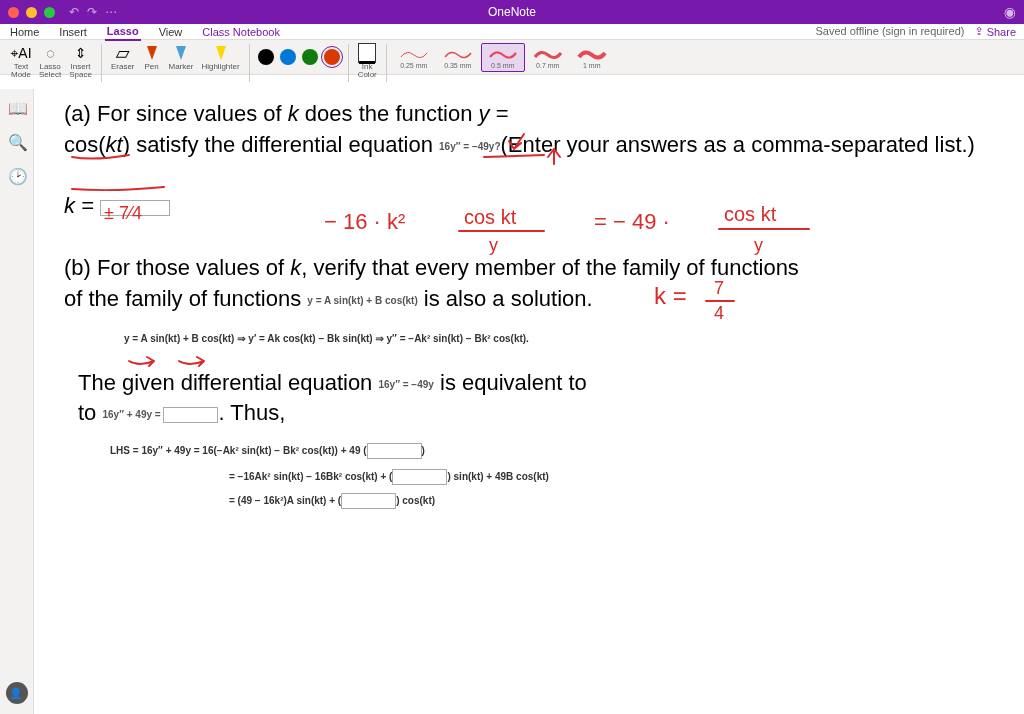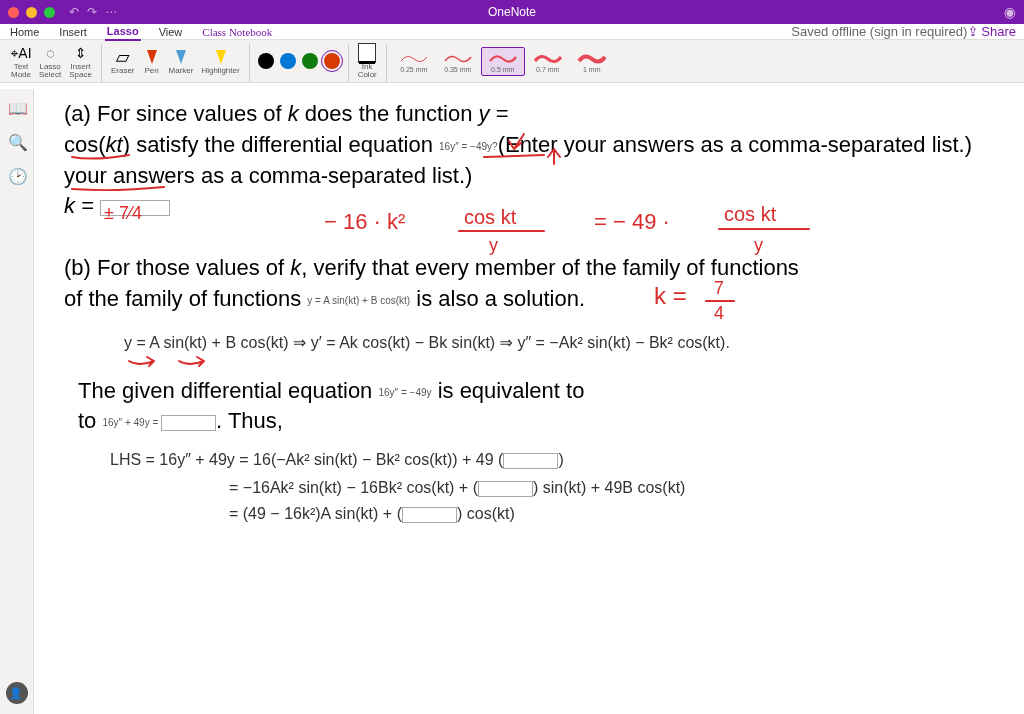--- a/index.html
+++ b/index.html
@@ -11,25 +11,25 @@
 .tl-close { background: #FF5F57; }
 .tl-min { background: #FEBC2E; }
 .tl-max { background: #28C840; }
 .titlebar-btns { margin-left: 14px; display: flex; gap: 8px; align-items: center; color: rgba(255,255,255,0.6); font-size: 12px; }
 .titlebar-title { position: absolute; left: 50%; transform: translateX(-50%); color: #fff; font-size: 12px; font-weight: 500; }
 .titlebar-right { margin-left: auto; color: rgba(255,255,255,0.7); font-size: 14px; }
 
 .menubar { height: 16px; background: #fff; border-bottom: 1px solid #ddd; display: flex; align-items: center; padding: 0 8px; gap: 16px; font-size: 11px; color: #333; }
 .menubar .tab { padding: 2px 2px; cursor: pointer; text-align: center; }
 .menubar .tab.active { color: #7719AA; font-weight: 600; border-bottom: 2px solid #7719AA; }
-.menubar .tab.cn { color: #7719AA; font-family: Liberation Serif, serif; }
-.menubar-right { margin-left: auto; display: flex; align-items: flex-end; font-size: 13px; color: #666; }
+.menubar .tab.cn { color: #7719AA; }
+.menubar-right { margin-left: auto; display: flex; align-items: flex-start; gap: 10px; font-size: 11px; color: #666; }
 .share { color: #7719AA; display: flex; align-items: center; gap: 3px; }
 
-.ribbon { height: 43px; background: #F3F2F1; border-bottom: 1px solid #ddd; display: flex; align-items: flex-start; padding: 2px 4px; gap: 0; }
+.ribbon { height: 35px; background: #F3F2F1; border-bottom: 1px solid #ddd; display: flex; align-items: flex-start; padding: 2px 4px; gap: 0; }
 .rgroup { display: flex; flex-direction: column; align-items: center; height: 100%; padding: 0 4px; }
 .rgroup-items { display: flex; gap: 2px; align-items: center; flex: 1; }
 .rbtn { display: flex; flex-direction: column; align-items: center; justify-content: center; padding: 2px 3px; cursor: pointer; min-width: 24px; }
 .rbtn-icon { width: 18px; height: 18px; display: flex; align-items: center; justify-content: center; font-size: 14px; }
 .rbtn-label { font-size: 8px; color: #555; line-height: 1; margin-top: 1px; text-align: center; }
 .rsep { width: 1px; height: 38px; background: #ccc; margin: 2px 2px 0; }
 .color-swatch { width: 16px; height: 16px; border-radius: 50%; margin: 0 2px; }
 .ink-color-box { width: 20px; height: 20px; background: #fff; border: 1px solid #333; position: relative; }
 .ink-color-box::after { content: ''; position: absolute; bottom: -2px; left: 0; right: 0; height: 3px; background: #000; }
 .stroke-btn { display: flex; flex-direction: column; align-items: center; padding: 2px 6px; cursor: pointer; }
@@ -41,22 +41,22 @@
 .pen-icon-shape { width: 0; height: 0; border-left: 5px solid transparent; border-right: 5px solid transparent; border-top: 14px solid; }
 
 .sidebar { position: absolute; left: 0; top: 89px; bottom: 0; width: 34px; background: #F3F2F1; border-right: 1px solid #ddd; display: flex; flex-direction: column; align-items: center; padding-top: 10px; gap: 18px; }
 .sidebar-icon { width: 16px; height: 16px; color: #666; cursor: pointer; }
 .sidebar-bottom { margin-top: auto; margin-bottom: 10px; }
 .avatar { width: 22px; height: 22px; border-radius: 50%; background: #555; color: #fff; display: flex; align-items: center; justify-content: center; font-size: 11px; }
 
 .canvas { position: absolute; left: 34px; right: 0; top: 89px; bottom: 0; background: #fff; overflow: hidden; padding: 10px 30px; }
 .content-text { font-family: "Times New Roman", serif; font-size: 22px; line-height: 1.4; color: #000; }
 .content-text .italic { font-style: italic; }
-.small-eq { font-size: 10px; color: #555; vertical-align: middle; }
-.eq-line { font-size: 16px; color: #333; margin-left: 60px; margin-top: 8px; }
+.small-eq { font-size: 10px; color: #555; vertical-align: middle; font-weight: bold; }
+.eq-line { font-size: 10px; color: #333; margin-left: 60px; margin-top: 8px; font-weight: bold; }
 .input-box { display: inline-block; width: 70px; height: 16px; border: 1px solid #aaa; background: #fff; vertical-align: middle; }
 .input-box-sm { width: 55px; }
 
 .ink-overlay { position: absolute; inset: 0; pointer-events: none; }
 .ink-overlay path, .ink-overlay line { stroke: #D92B2B; stroke-width: 2; fill: none; stroke-linecap: round; }
 </style>
 </head>
 <body>
 
 <div class="titlebar">
@@ -210,21 +210,21 @@
   <div class="sidebar-icon">🕑</div>
   <div class="sidebar-bottom">
     <div class="avatar">👤</div>
   </div>
 </div>
 
 <div class="canvas">
   <div class="content-text">
     <span>(a) For since values of </span><span class="italic">k</span><span> does the function </span><span class="italic">y</span><span> = </span><br>
     <span>cos(</span><span class="italic">kt</span><span>) satisfy the differential equation </span><span class="small-eq">16y″ = −49y?</span><span style="display:inline">(Enter your answers as a comma-separated list.)</span><br>
-    <span>your answers as a comma-separated list.)</span><br>
+    <br>
     <span class="italic">k = </span><span class="input-box"></span>
     <br><br>
     <span>(b) For those values of </span><span class="italic">k</span><span>, verify that every member of the family of functions </span><br>
     <span>of the family of functions </span><span class="small-eq">y = A sin(kt) + B cos(kt)</span><span> is also a solution.</span>
   </div>
 
   <div class="eq-line" style="margin-top:18px">y = A sin(kt) + B cos(kt)   ⇒   y′ = Ak cos(kt) − Bk sin(kt)   ⇒   y″ = −Ak² sin(kt) − Bk² cos(kt).</div>
 
   <div class="content-text" style="margin-top:24px; margin-left:14px">
     <span>The given differential equation </span><span class="small-eq">16y″ = −49y</span><span> is equivalent to </span><br>

